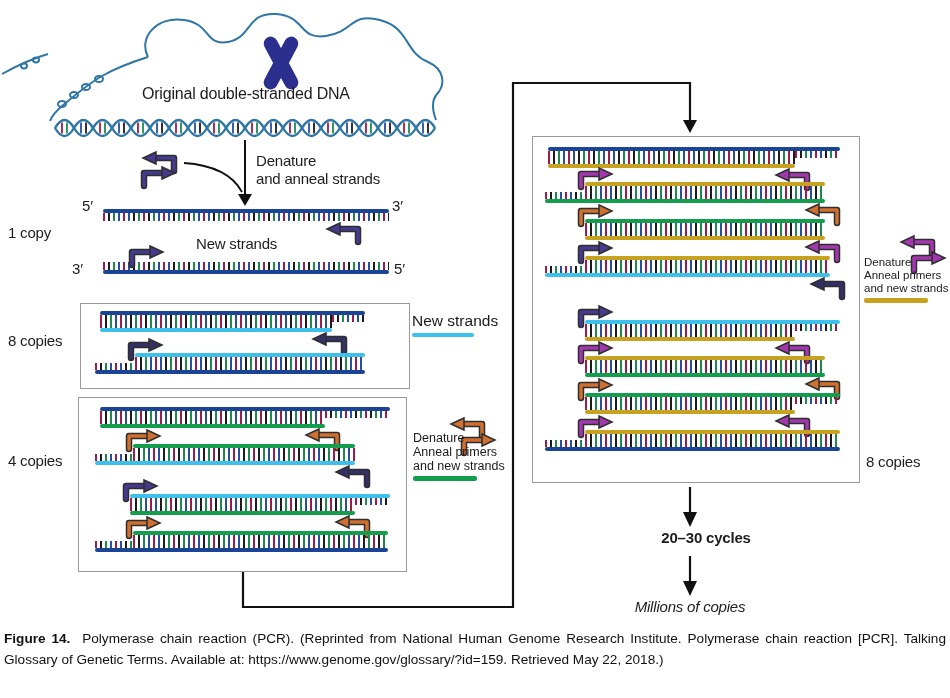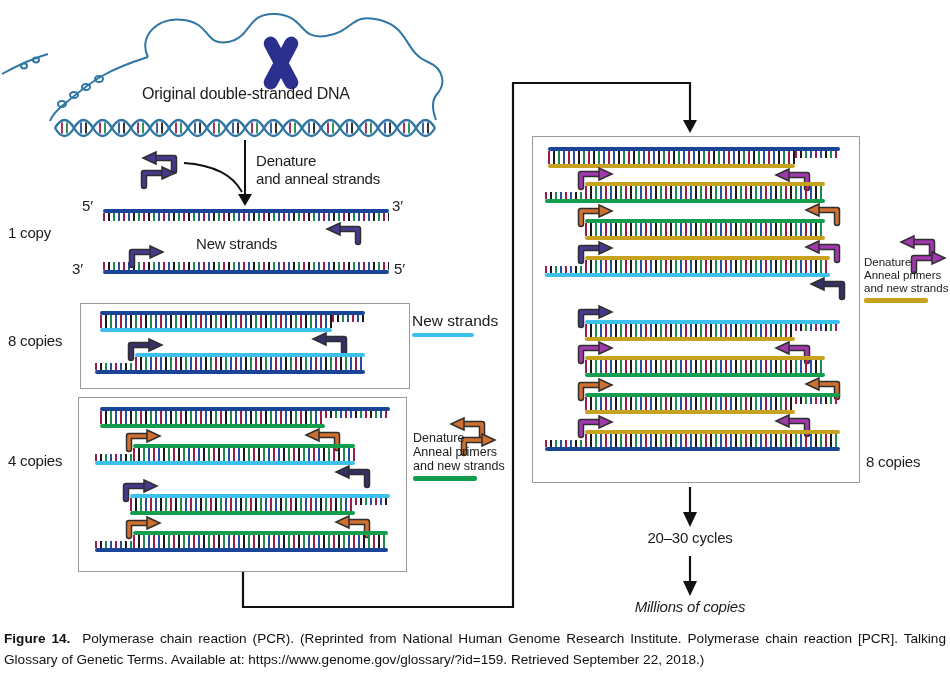--- a/index.html
+++ b/index.html
@@ -333,21 +333,21 @@
   <div class="lbl f15" style="left:256px;top:170px;">and anneal strands</div>
   <div class="lbl f15" style="left:8px;top:224px;">1 copy</div>
   <div class="lbl f15" style="left:82px;top:197px;">5′</div>
   <div class="lbl f15" style="left:392px;top:197px;">3′</div>
   <div class="lbl f15" style="left:196px;top:235px;">New strands</div>
   <div class="lbl f15" style="left:72px;top:260px;">3′</div>
   <div class="lbl f15" style="left:394px;top:260px;">5′</div>
   <div class="lbl f15" style="left:8px;top:332px;">8 copies</div>
   <div class="lbl f15" style="left:8px;top:452px;">4 copies</div>
   <div class="lbl f15" style="left:866px;top:453px;">8 copies</div>
-  <div class="lbl f15" style="left:690px;top:529px;transform:translateX(-50%);">20–30 cycles</div>
+  <div class="lbl f15" style="left:706px;top:529px;transform:translateX(-50%);font-weight:bold;">20–30 cycles</div>
   <div class="lbl f15" style="left:690px;top:598px;transform:translateX(-50%);font-style:italic;">Millions of copies</div>
 
   <div class="legend" style="left:412px;top:312px;">
     <div class="lbl-inline f16" style="font-size:15.5px;">New strands</div>
     <div class="swatch" style="background:var(--c-cyan);width:62px;"></div>
   </div>
 
   <div class="legend f12" style="left:413px;top:431px;">
     <div>Denature</div>
     <div>Anneal primers</div>
@@ -355,15 +355,15 @@
     <div class="swatch" style="background:var(--c-green);width:64px;height:5px;"></div>
   </div>
 
   <div class="legend f11" style="left:864px;top:256px;">
     <div>Denature</div>
     <div>Anneal primers</div>
     <div>and new strands</div>
     <div class="swatch" style="background:var(--c-yellow);width:64px;height:5px;"></div>
   </div>
 
-  <p class="caption"><b>Figure 14.</b>&nbsp;&nbsp;<span>Polymerase chain reaction (PCR). (Reprinted from National Human Genome Research Institute. Polymerase chain reaction [PCR]. Talking Glossary of Genetic Terms. Available at: https://www.genome.gov/glossary/?id=159. Retrieved September 22, 2018.)</span></p>
+  <p class="caption"><b>Figure 14.</b>&nbsp;&nbsp;<span>Polymerase chain reaction (PCR). (Reprinted from National Human Genome Research Institute. Polymerase chain reaction [PCR]. Talking Glossary of Genetic Terms. Available at: https://www.genome.gov/glossary/?id=159. Retrieved May 22, 2018.)</span></p>
 
 </div>
 
 </body></html>

